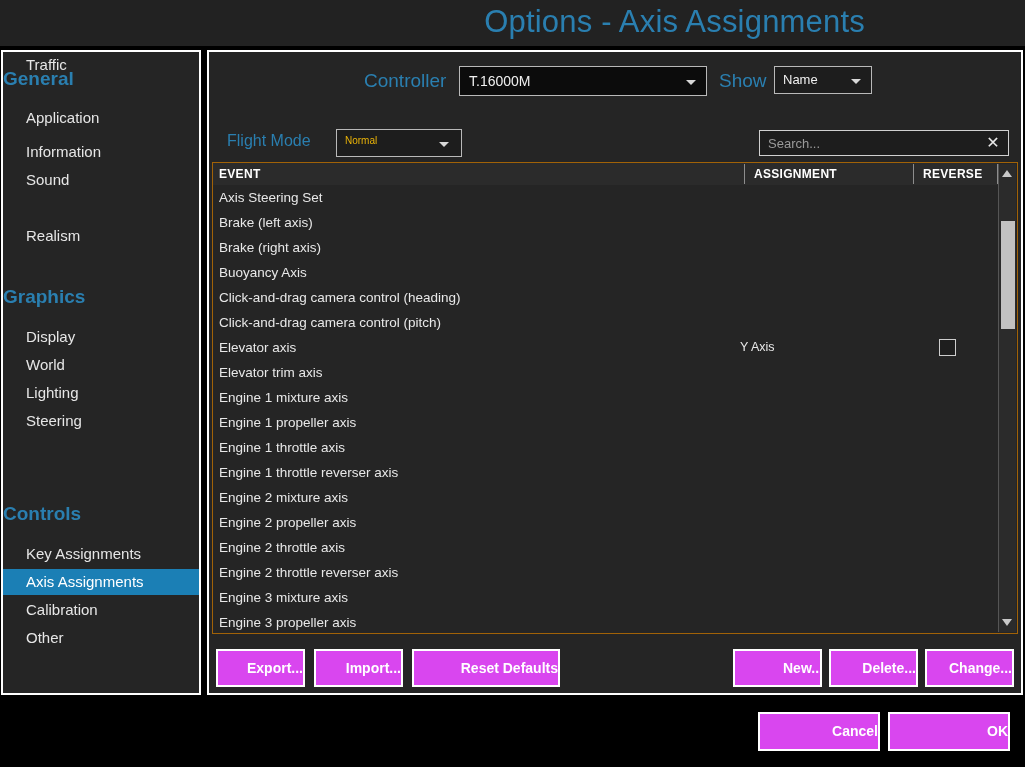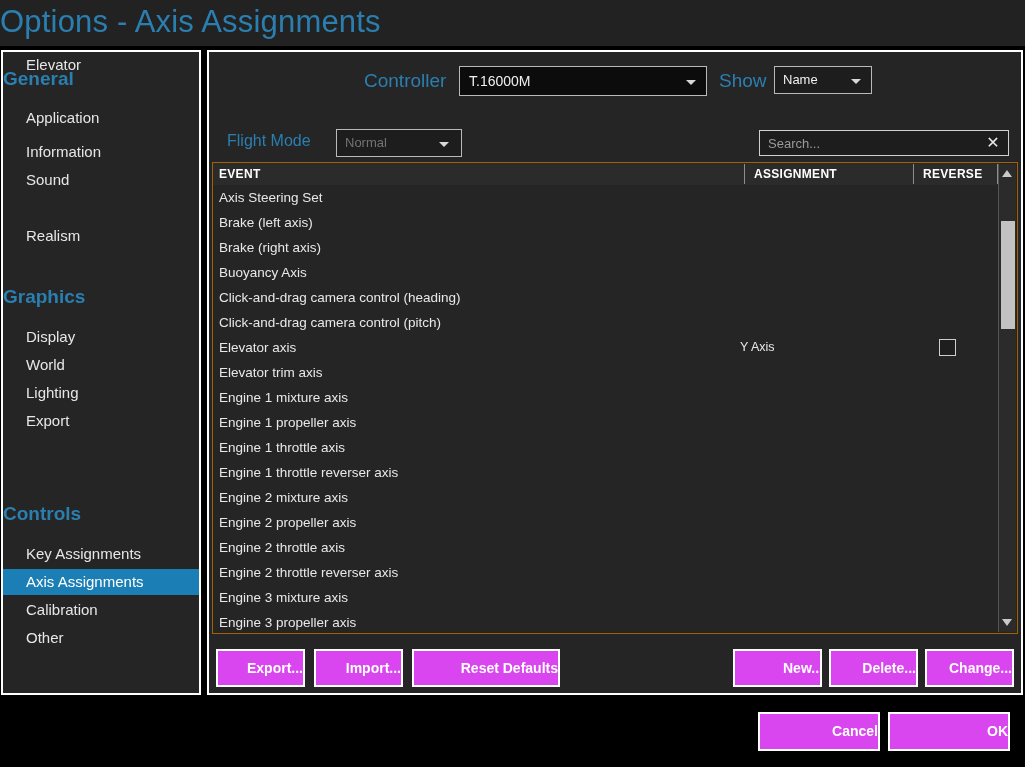--- a/index.html
+++ b/index.html
@@ -16,21 +16,21 @@
   #titlebar {
     position: absolute;
     left: 0; top: 0;
     width: 1025px; height: 46px;
     background: #222222;
   }
   #title-text {
     position: absolute;
     left: 0; top: 4px;
     width: 865px;
-    text-align: left;
+    text-align: right;
     font-size: 31px;
     color: #2a7fb0;
     font-weight: 400;
     letter-spacing: 0.2px;
   }
 
   
   #sidebar {
     position: absolute;
     left: 1px; top: 50px;
@@ -111,22 +111,22 @@
   
   #flightmode-label {
     position: absolute; left: 18px; top: 80px;
     font-size: 16px; color: #2a7fb0;
   }
   #flightmode-select {
     position: absolute; left: 127px; top: 77px;
     width: 126px; height: 28px;
     background: #1d1d1d;
     border: 1px solid #b9b9b9;
-    color: #737373;
-    font-size: 13px;
+    color: #eab308;
+    font-size: 10px;
   }
   #flightmode-value { position: absolute; left: 8px; top: 5px; }
   #flightmode-caret { right: 12px; top: 12px; }
 
   #search-box {
     position: absolute; left: 550px; top: 78px;
     width: 250px; height: 26px;
     background: #1d1d1d;
     border: 1px solid #d0d0d0;
   }
@@ -264,28 +264,28 @@
 
 <div id="titlebar">
   <div id="title-text">Options - Axis Assignments</div>
 </div>
 
 <div id="sidebar">
   <div id="sec-general" class="side-section">General</div>
   <div class="side-item" style="top:53px">Application</div>
   <div class="side-item" style="top:87px">Information</div>
   <div class="side-item" style="top:115px">Sound</div>
-  <div class="side-item" style="top" :143px="">Elevator</div>
+  <div class="side-item" style="top" :143px="">Traffic</div>
   <div class="side-item" style="top:171px">Realism</div>
 
   <div id="sec-graphics" class="side-section">Graphics</div>
   <div class="side-item" style="top:272px">Display</div>
   <div class="side-item" style="top:300px">World</div>
   <div class="side-item" style="top:328px">Lighting</div>
-  <div class="side-item" style="top:356px">Export</div>
+  <div class="side-item" style="top:356px">Steering</div>
 
   <div id="sec-controls" class="side-section">Controls</div>
   <div class="side-item" style="top:489px">Key Assignments</div>
   <div class="side-item selected" style="top:517px">Axis Assignments</div>
   <div class="side-item" style="top:545px">Calibration</div>
   <div class="side-item" style="top:573px">Other</div>
 </div>
 
 <div id="main">
 

